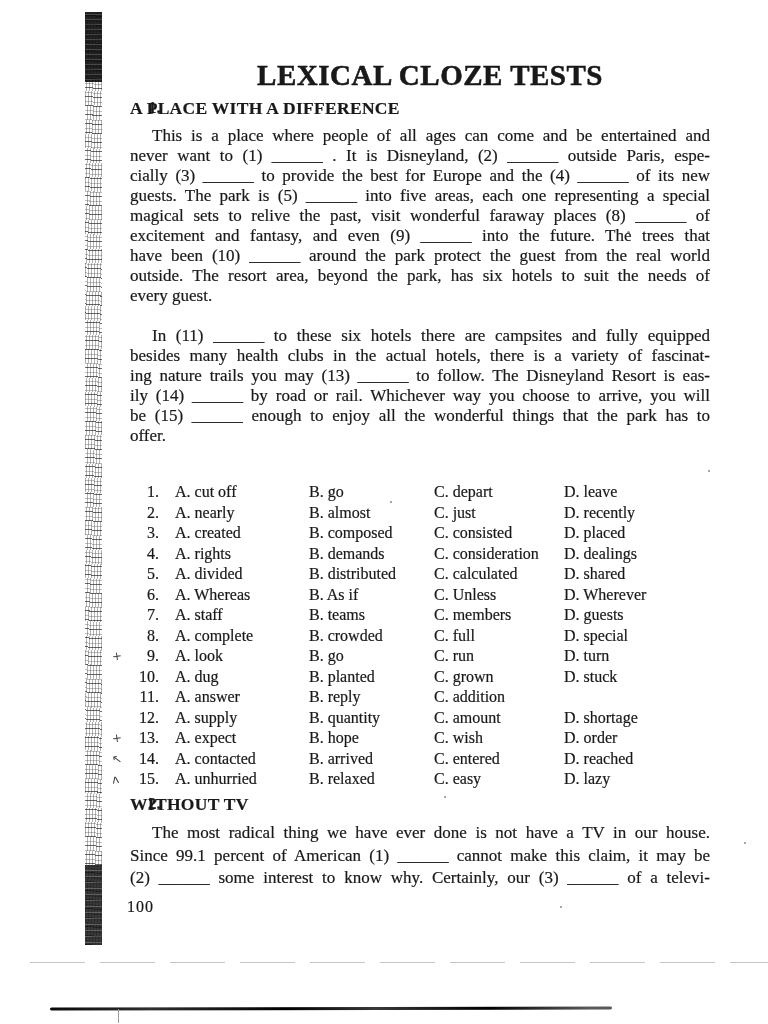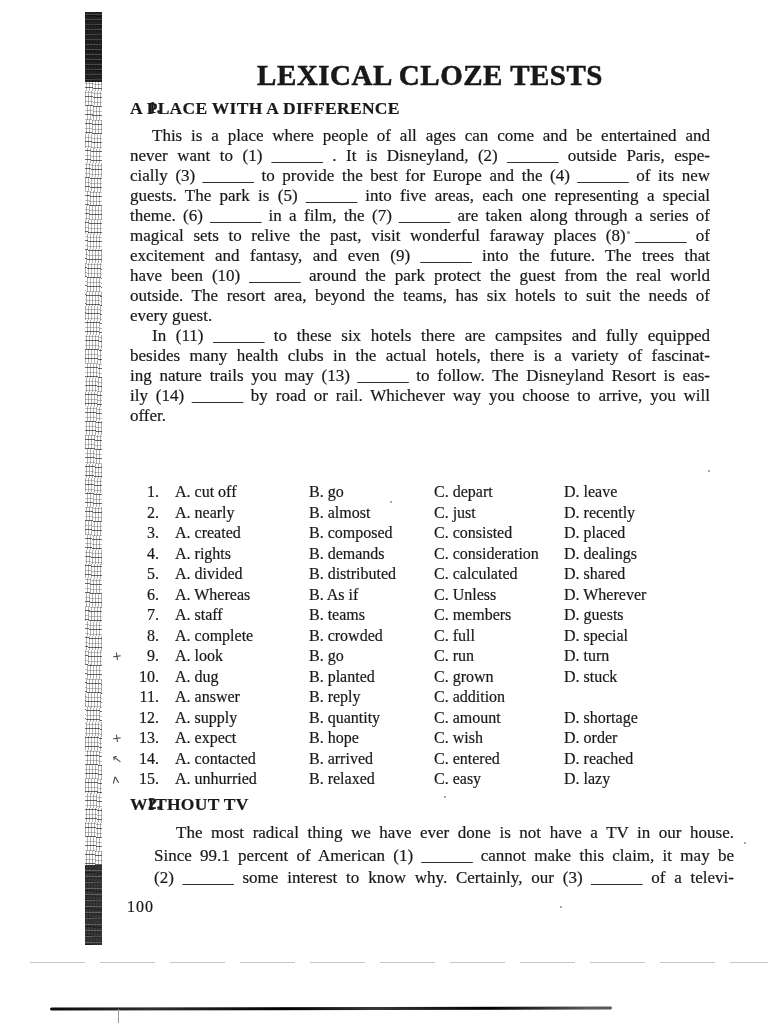--- a/index.html
+++ b/index.html
@@ -55,21 +55,21 @@
   .section-head .sec-num{position:absolute; left:18px; top:0; font-size:17px; font-weight:bold;}
   .section-head .sec-title{display:block; text-align:left; font-size:17.5px; font-weight:bold; letter-spacing:0.3px;}
   .sh1{top:98px;}
   .sh2{top:794px;}
   .para{position:absolute; left:130px; width:580px; font-size:17px;}
   .pline{display:block; text-align:justify; text-align-last:justify; white-space:normal;}
   .para .pline:first-child{text-indent:22px;}
   .para.end-left .pline:last-child{text-align-last:left;}
   .para1{top:126px;} .para1 .pline{height:20px; line-height:20px;}
   .para2{top:326px;} .para2 .pline{height:20px; line-height:20px;}
-  .para3{top:822px;margin-left:24px;} .para3 .pline{height:22.5px; line-height:22.5px;}
+  .para3{top:822px;} .para3 .pline{height:22.5px; line-height:22.5px;}
   
   .opt-table{position:absolute; left:112px; top:482px; width:608px;}
   .opt-row{
     display:grid; grid-template-columns:27px 20px 150px 125px 130px 1fr;
     height:20.5px; line-height:20.5px; font-size:16px;
   }
   .opt-row .mark{
     font-family:"DejaVu Sans", sans-serif; font-size:12px; color:#444;
     -webkit-text-stroke:0; transform:rotate(-8deg); line-height:18px;
   }
@@ -89,33 +89,33 @@
   <div class="section-head sh1">
     <span class="sec-num">1.</span>
     <span class="sec-title">A PLACE WITH A DIFFERENCE</span>
   </div>
 
   <div class="para para1 end-left">
       <span class="pline">This is a place where people of all ages can come and be entertained and</span>
       <span class="pline">never want to (1) ______ . It is Disneyland, (2) ______ outside Paris, espe-</span>
       <span class="pline">cially (3) ______ to provide the best for Europe and the (4) ______ of its new</span>
       <span class="pline">guests. The park is (5) ______ into five areas, each one representing a special</span>
-      <span class="pline">theme. (6) ______ in a film, the (7) ______ are taken along through a series of</span>
       <span class="pline">magical sets to relive the past, visit wonderful faraway places (8) ______ of</span>
       <span class="pline">excitement and fantasy, and even (9) ______ into the future. The trees that</span>
       <span class="pline">have been (10) ______ around the park protect the guest from the real world</span>
-      <span class="pline">outside. The resort area, beyond the teams, has six hotels to suit the needs of</span>
+      <span class="pline">outside. The resort area, beyond the park, has six hotels to suit the needs of</span>
       <span class="pline">every guest.</span>
     </div>
 
   <div class="para para2 end-left">
       <span class="pline">In (11) ______ to these six hotels there are campsites and fully equipped</span>
       <span class="pline">besides many health clubs in the actual hotels, there is a variety of fascinat-</span>
       <span class="pline">ing nature trails you may (13) ______ to follow. The Disneyland Resort is eas-</span>
       <span class="pline">ily (14) ______ by road or rail. Whichever way you choose to arrive, you will</span>
+      <span class="pline">be (15) ______ enough to enjoy all the wonderful things that the park has to</span>
       <span class="pline">offer.</span>
     </div>
 
   <div class="opt-table">
       <div class="opt-row">
       <span class="mark"></span>
       <span class="num">1.</span>
       <span class="a">A. cut off</span>
       <span class="b">B. go</span>
       <span class="c">C. depart</span>

